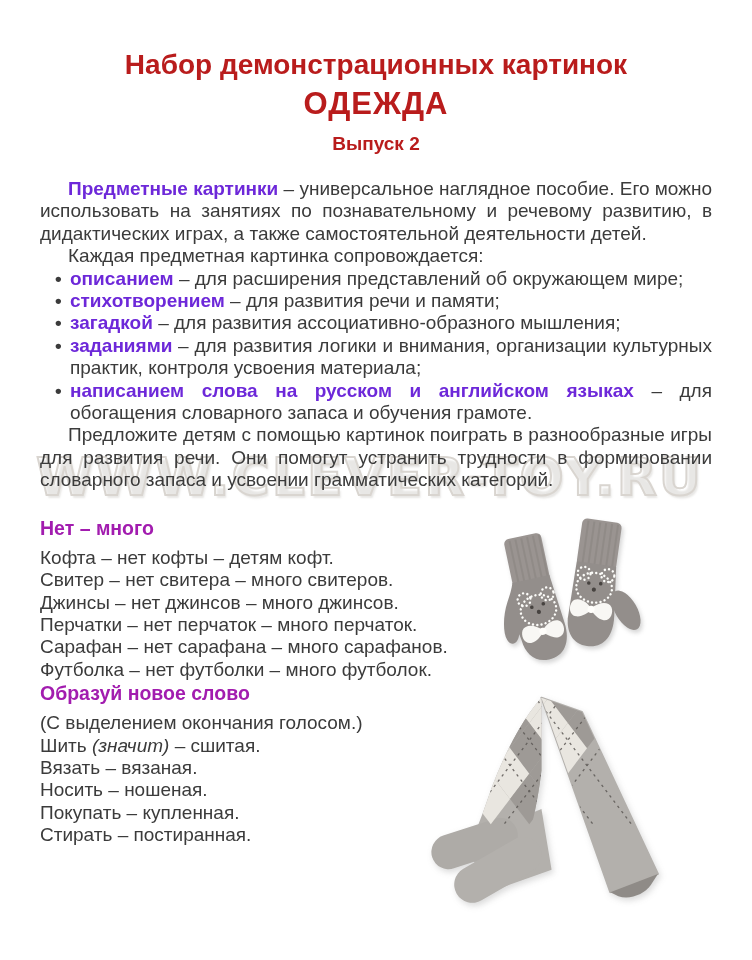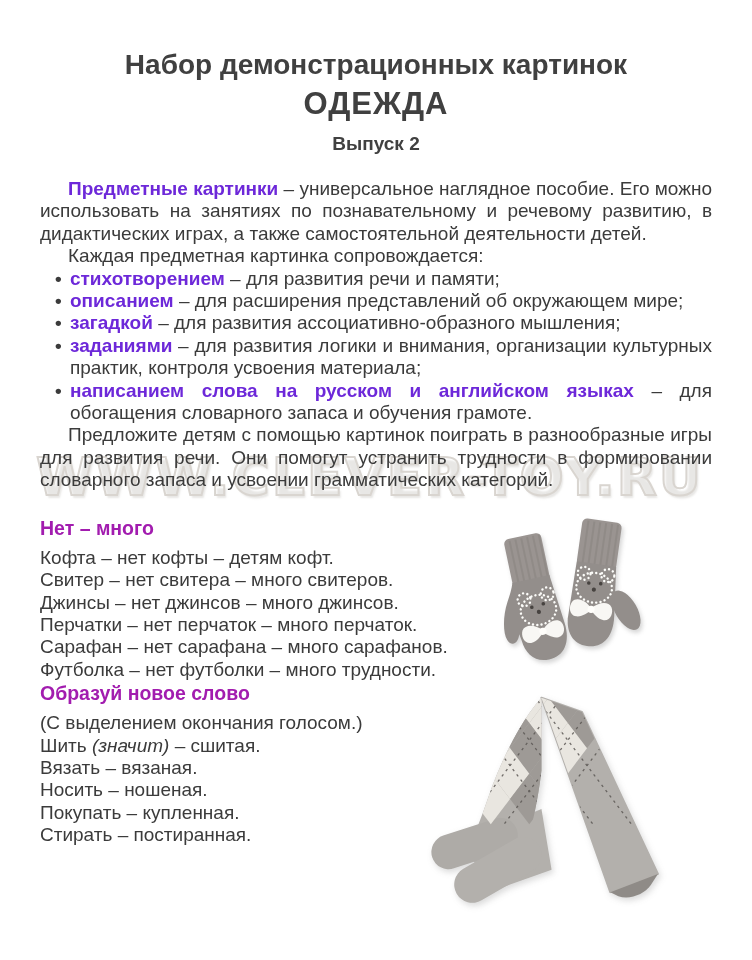--- a/index.html
+++ b/index.html
@@ -11,21 +11,21 @@
   .watermark{
     position:absolute;left:36px;top:447px;width:682px;z-index:1;
     font-family:"DejaVu Sans",sans-serif;font-weight:bold;font-size:52px;
     letter-spacing:2px;white-space:nowrap;
     color:rgba(255,255,255,0);-webkit-text-stroke:2px #d9d5d0;
     text-shadow:2px 3px 2px rgba(190,186,181,.35);
     user-select:none;
   }
   
   .titles{position:absolute;top:46px;left:0;width:100%;text-align:center;z-index:2;
-          font-weight:bold;color:#404040;}
+          font-weight:bold;color:#b91c1c;}
   .title-1{font-size:28px;line-height:37px;}
   .title-2{font-size:31px;line-height:42px;letter-spacing:1px;}
   .title-3{font-size:19px;line-height:38px;}
   
   .content{position:absolute;left:40px;top:178px;width:672px;z-index:2;
            font-size:19px;line-height:22.4px;}
   .content p{margin:0;}
   .indent{text-indent:28px;}
   .just{text-align:justify;}
   b{font-weight:bold;color:#6d28d9;}
@@ -58,37 +58,37 @@
     <div class="title-1">Набор демонстрационных картинок</div>
     <div class="title-2">ОДЕЖДА</div>
     <div class="title-3">Выпуск 2</div>
   </header>
 
   <main class="content">
     <p class="indent just"><b>Предметные картинки</b><span> – универсальное наглядное пособие. Его можно использовать на занятиях по познавательному и речевому развитию, в дидактических играх, а также самостоятельной деятельности детей.</span></p>
     <p class="indent">Каждая предметная картинка сопровождается:</p>
 
     <ul class="bullets">
+      <li><b>описанием</b><span> – для расширения представлений об окружающем мире;</span></li>
       <li><b>стихотворением</b><span> – для развития речи и памяти;</span></li>
-      <li><b>описанием</b><span> – для расширения представлений об окружающем мире;</span></li>
       <li><b>загадкой</b><span> – для развития ассоциативно-образного мышления;</span></li>
       <li><b>заданиями</b><span> – для развития логики и внимания, организации культурных практик, контроля усвоения материала;</span></li>
       <li><b>написанием слова на русском и английском языках</b><span> – для обогащения словарного запаса и обучения грамоте.</span></li>
     </ul>
 
     <p class="indent just play">Предложите детям с помощью картинок поиграть в разнообразные игры для развития речи. Они помогут устранить трудности в формировании словарного запаса и усвоении грамматических категорий.</p>
 
     <section class="col">
       <h3>Нет – много</h3>
       <div class="line">Кофта – нет кофты – детям кофт.</div>
       <div class="line">Свитер – нет свитера – много свитеров.</div>
       <div class="line">Джинсы – нет джинсов – много джинсов.</div>
       <div class="line">Перчатки – нет перчаток – много перчаток.</div>
       <div class="line">Сарафан – нет сарафана – много сарафанов.</div>
-      <div class="line">Футболка – нет футболки – много трудности.</div>
+      <div class="line">Футболка – нет футболки – много футболок.</div>
 
       <h3 class="sec-gap">Образуй новое слово</h3>
       <div class="line">(С выделением окончания голосом.)</div>
       <div class="line"><span>Шить </span><i>(значит)</i><span> – сшитая.</span></div>
       <div class="line">Вязать – вязаная.</div>
       <div class="line">Носить – ношеная.</div>
       <div class="line">Покупать – купленная.</div>
       <div class="line">Стирать – постиранная.</div>
     </section>
   </main>

